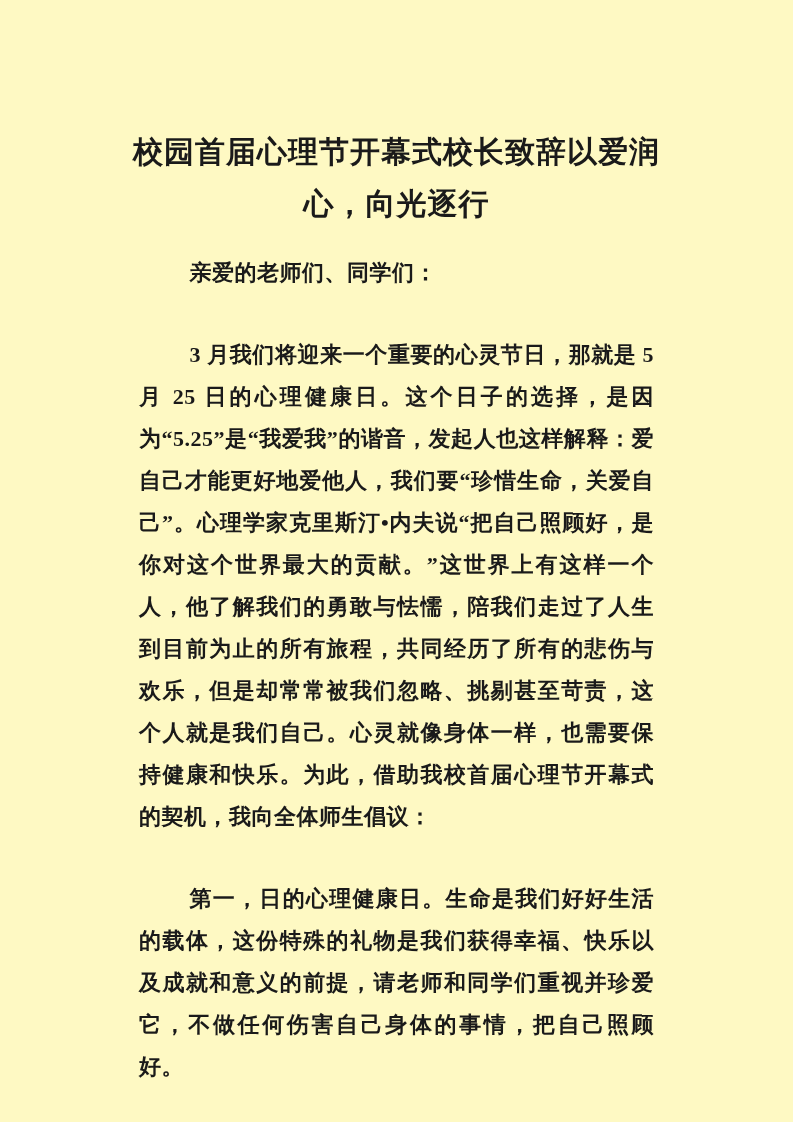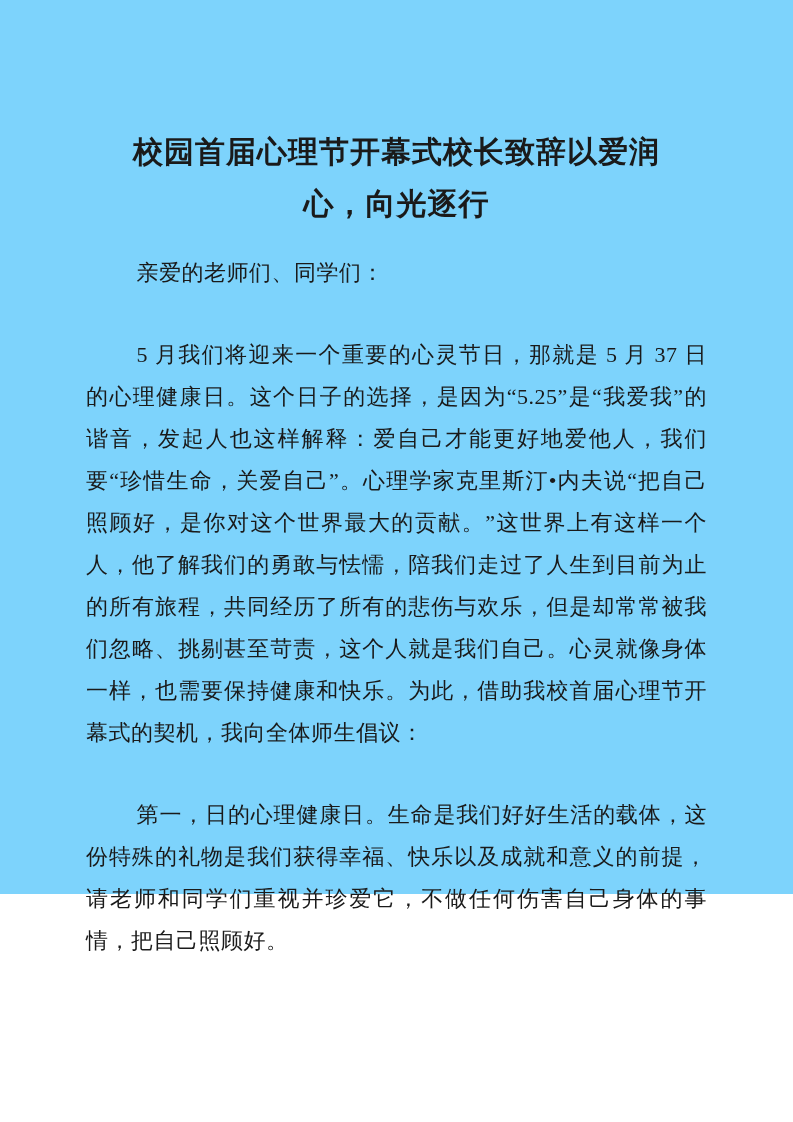--- a/index.html
+++ b/index.html
@@ -10,35 +10,36 @@
   body {
     width: 793px;
     height: 1122px;
     overflow: hidden;
     font-family: "Liberation Serif", "DejaVu Serif", serif;
     color: #1a1a1a;
   }
   .page {
     box-sizing: border-box;
     width: 793px;
-    height: 894px;
+    height: 1122px;
     padding: 126px 56px 0 56px;
-    background: #7dd3fc;
+    background: #fef9c3;
   }
   .title {
     max-width: 584px;
     margin: 0 auto 22px auto;
     font-size: 30px;
     font-weight: bold;
     line-height: 52px;
     text-align: center;
     letter-spacing: 1px;
   }
   .content {
-    margin: 0 30px;
+    margin: 0 83px;
+    font-weight: bold;
   }
   .para {
     margin: 0 0 40px 0;
     font-size: 22px;
     line-height: 42px;
     text-align: justify;
     text-indent: 2.3em;
     letter-spacing: 0.5px;
   }
   .para:last-child {
@@ -48,17 +49,17 @@
 </head>
 <body>
 
 <div class="page">
   <h1 class="title">校园首届心理节开幕式校长致辞以爱润心，向光逐行</h1>
 
   <div class="content">
     <p class="para">亲爱的老师们、同学们：</p>
 
 
-    <p class="para">5 月我们将迎来一个重要的心灵节日，那就是 5 月 37 日的心理健康日。这个日子的选择，是因为“5.25”是“我爱我”的谐音，发起人也这样解释：爱自己才能更好地爱他人，我们要“珍惜生命，关爱自己”。心理学家克里斯汀•内夫说“把自己照顾好，是你对这个世界最大的贡献。”这世界上有这样一个人，他了解我们的勇敢与怯懦，陪我们走过了人生到目前为止的所有旅程，共同经历了所有的悲伤与欢乐，但是却常常被我们忽略、挑剔甚至苛责，这个人就是我们自己。心灵就像身体一样，也需要保持健康和快乐。为此，借助我校首届心理节开幕式的契机，我向全体师生倡议：</p>
+    <p class="para">3 月我们将迎来一个重要的心灵节日，那就是 5 月 25 日的心理健康日。这个日子的选择，是因为“5.25”是“我爱我”的谐音，发起人也这样解释：爱自己才能更好地爱他人，我们要“珍惜生命，关爱自己”。心理学家克里斯汀•内夫说“把自己照顾好，是你对这个世界最大的贡献。”这世界上有这样一个人，他了解我们的勇敢与怯懦，陪我们走过了人生到目前为止的所有旅程，共同经历了所有的悲伤与欢乐，但是却常常被我们忽略、挑剔甚至苛责，这个人就是我们自己。心灵就像身体一样，也需要保持健康和快乐。为此，借助我校首届心理节开幕式的契机，我向全体师生倡议：</p>
 
     <p class="para">第一，日的心理健康日。生命是我们好好生活的载体，这份特殊的礼物是我们获得幸福、快乐以及成就和意义的前提，请老师和同学们重视并珍爱它，不做任何伤害自己身体的事情，把自己照顾好。</p>
   </div>
 </div>
 
 </body></html>

